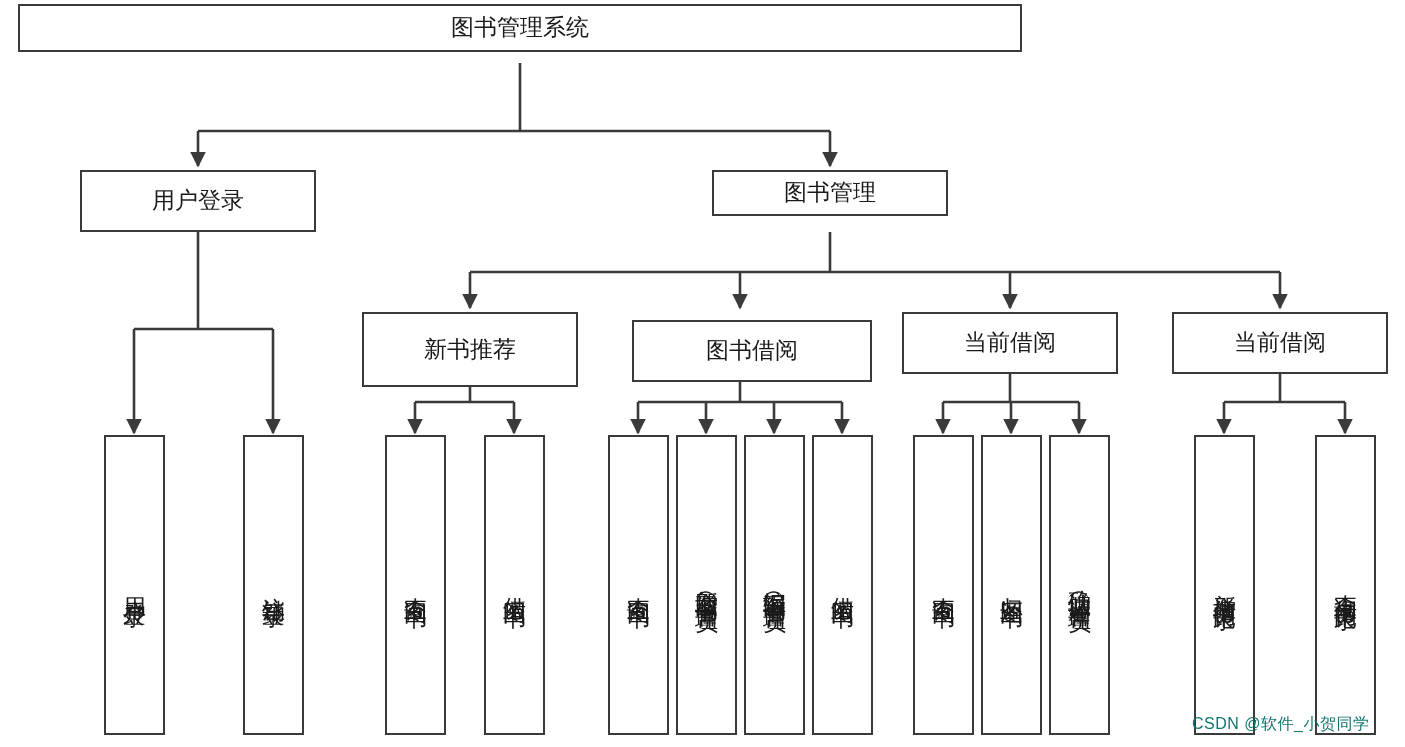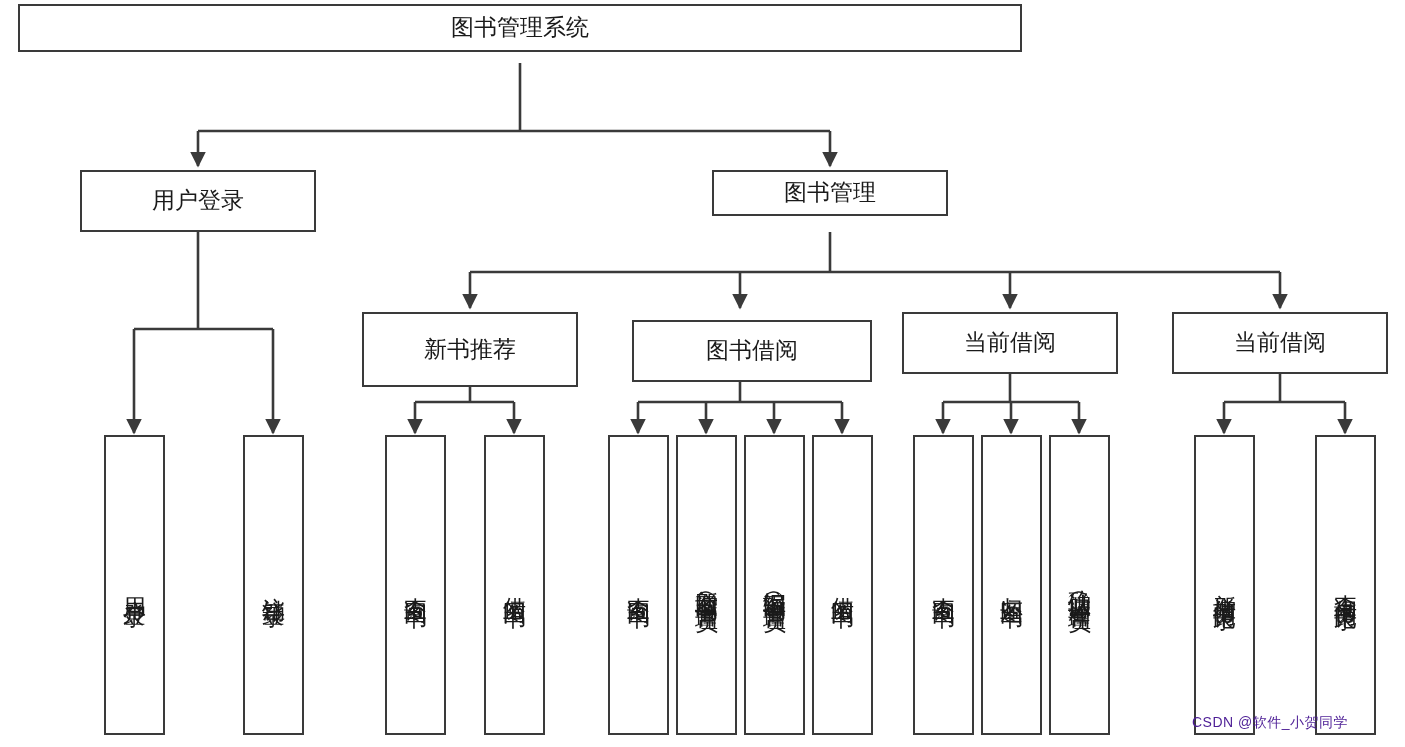--- a/index.html
+++ b/index.html
@@ -57,22 +57,22 @@
     text-orientation: upright;
     font-size: 23px;
     letter-spacing: 3px;
     line-height: 1;
     white-space: nowrap;
   }
   .watermark {
     position: absolute;
     left: 1192px;
     top: 714px;
-    font-size: 14px;
-    color: #4c1d95;
+    font-size: 16px;
+    color: #0f766e;
     white-space: nowrap;
     letter-spacing: 0.5px;
   }
 </style>
 </head>
 <body>
 
 <div id="diagram-root">
 
   <svg class="edges" viewBox="0 0 1405 747" xmlns="http://www.w3.org/2000/svg">

